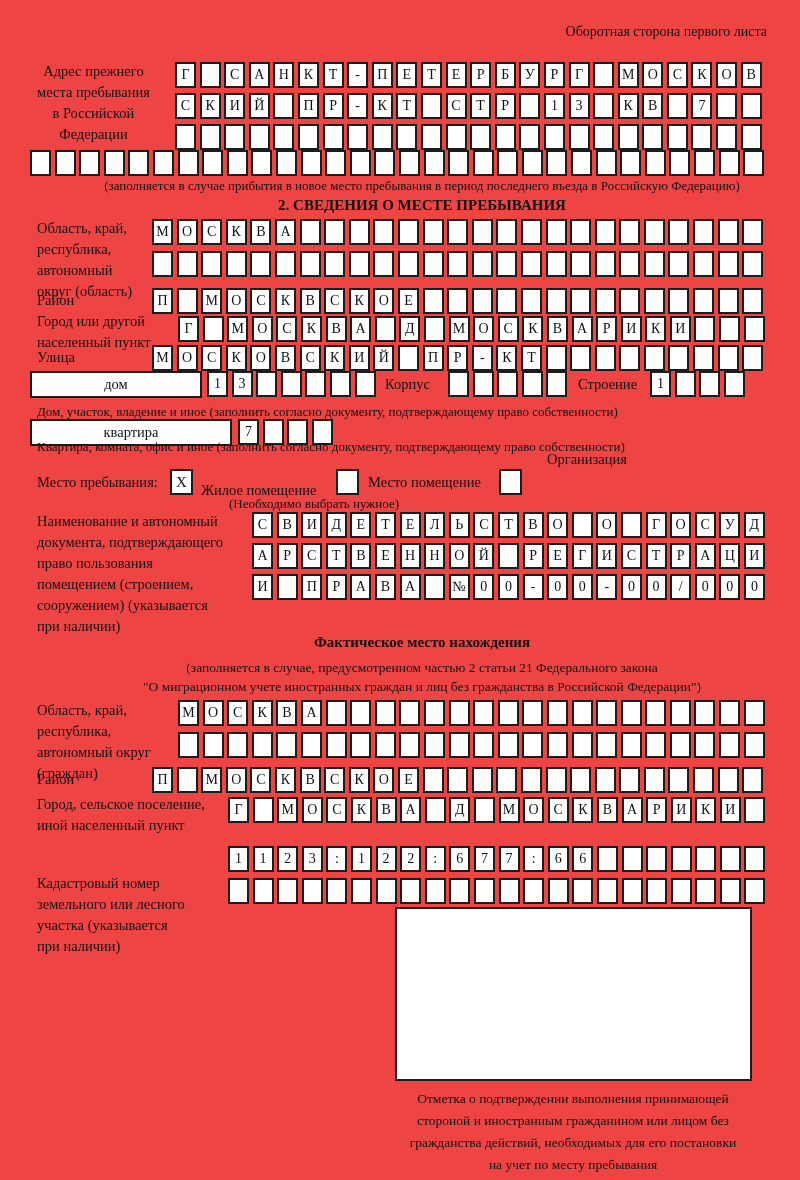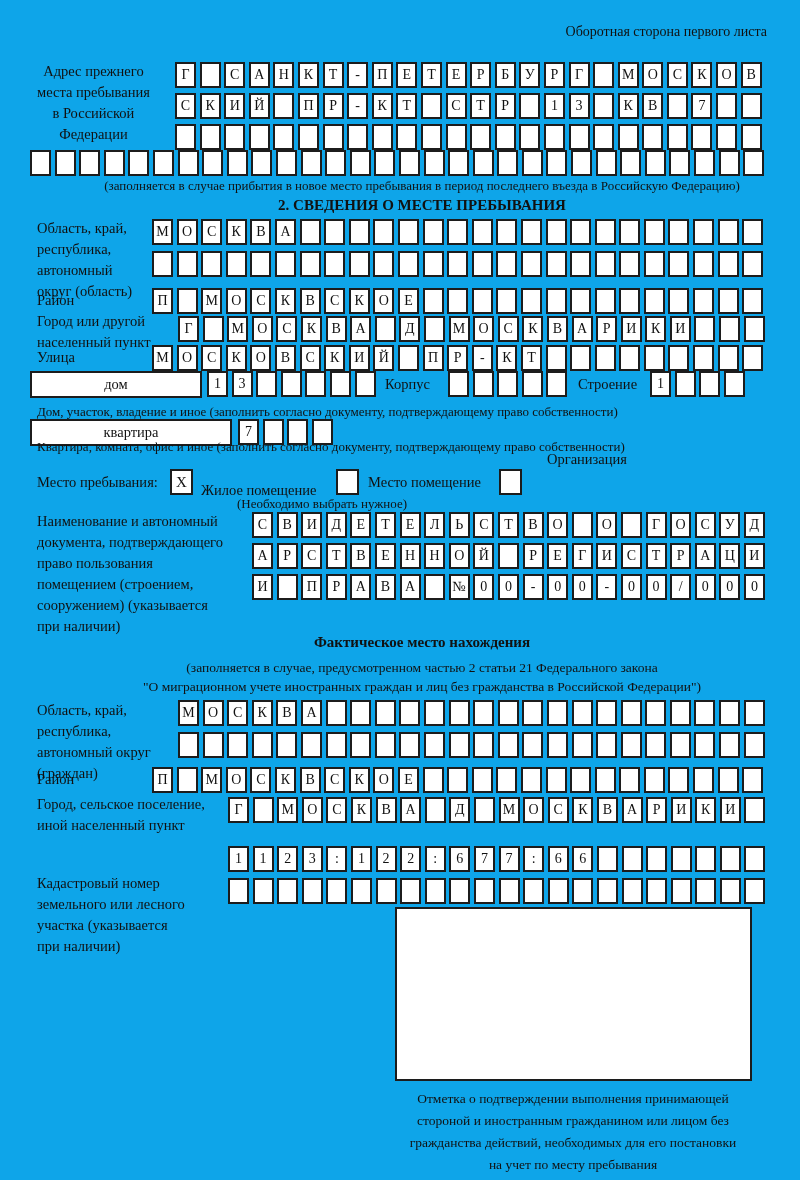--- a/index.html
+++ b/index.html
@@ -1,16 +1,16 @@
 <!DOCTYPE html>
 <html lang="ru"><head>
 <meta charset="utf-8">
 <style>
   html,body{margin:0;padding:0;background:#ffffff;}
-  #page{position:relative;width:800px;height:1180px;background:#0ea5e9;
+  #page{position:relative;width:800px;height:1180px;background:#ef4444;
         font-family:"Liberation Serif", serif;color:#111;overflow:hidden;}
   .abs{position:absolute;}
   .label{font-size:14.5px;line-height:21px;}
   .label div{white-space:nowrap;}
   .fine{font-size:13px;white-space:nowrap;}
   .center{left:0;right:0;text-align:center;padding-left:44px;}
   .bold{font-weight:bold;}
   .boxrow{position:absolute;display:flex;gap:3.6px;}
   .cell{flex:0 0 21px;width:21px;height:26px;border:2px solid #1c1c1c;box-sizing:border-box;
         display:flex;align-items:center;justify-content:center;
@@ -335,21 +335,21 @@
     </div>
   <div class="abs fine" style="left:37px;top:439px;">Квартира, комната, офис и иное (заполнить согласно документу, подтверждающему право собственности)</div>
 
   <div class="abs label" style="left:37px;top:472px;">Место пребывания:</div>
   <div class="abs cb" style="left:170px;top:469px;">X</div>
   <div class="abs label" style="left:201px;top:480px;">Жилое помещение</div>
   <div class="abs cb" style="left:336px;top:469px;"></div>
   <div class="abs label" style="left:368px;top:472px;">Место помещение</div>
   <div class="abs cb" style="left:499px;top:469px;"></div>
   <div class="abs label" style="left:547px;top:449px;">Организация</div>
-  <div class="abs fine" style="left:172px;top:496px;width:300px;text-align:center;">(Необходимо выбрать нужное)</div>
+  <div class="abs fine" style="left:164px;top:496px;width:300px;text-align:center;">(Необходимо выбрать нужное)</div>
 
   <div class="abs label" style="left:37px;top:511px;">
       <div>Наименование и автономный</div>
       <div>документа, подтверждающего</div>
       <div>право пользования</div>
       <div>помещением (строением,</div>
       <div>сооружением) (указывается</div>
       <div>при наличии)</div>
     </div>
   <div class="boxrow" style="left:252px;top:512px;">

